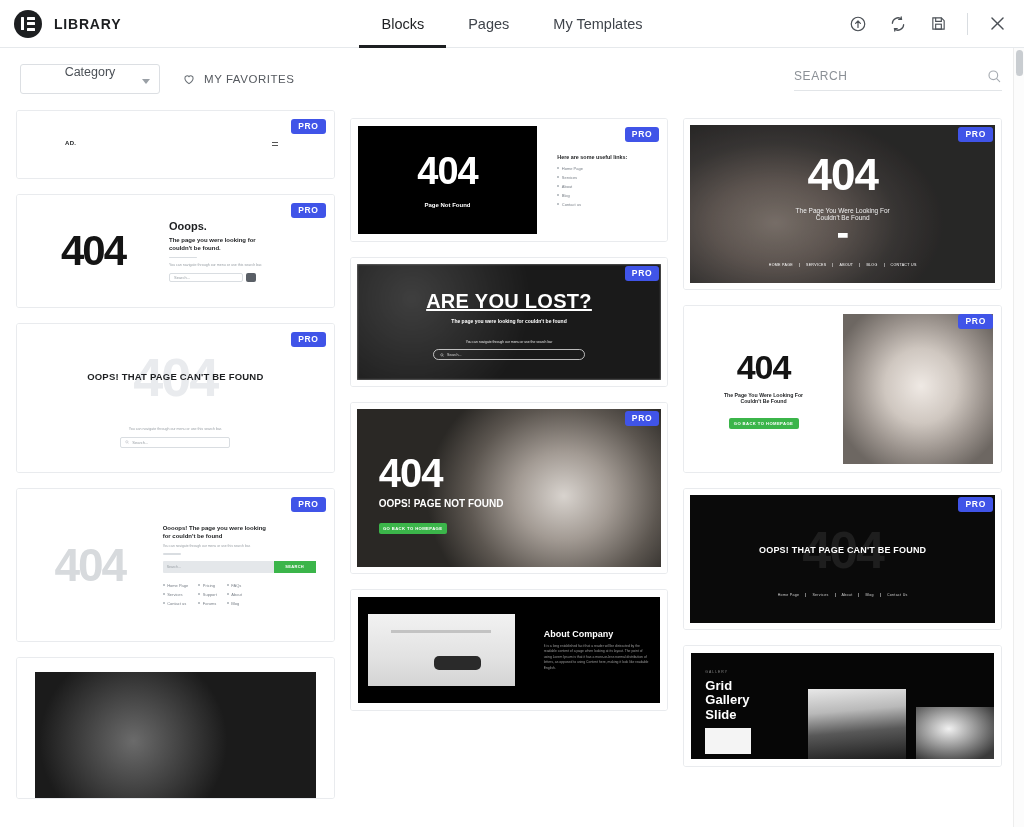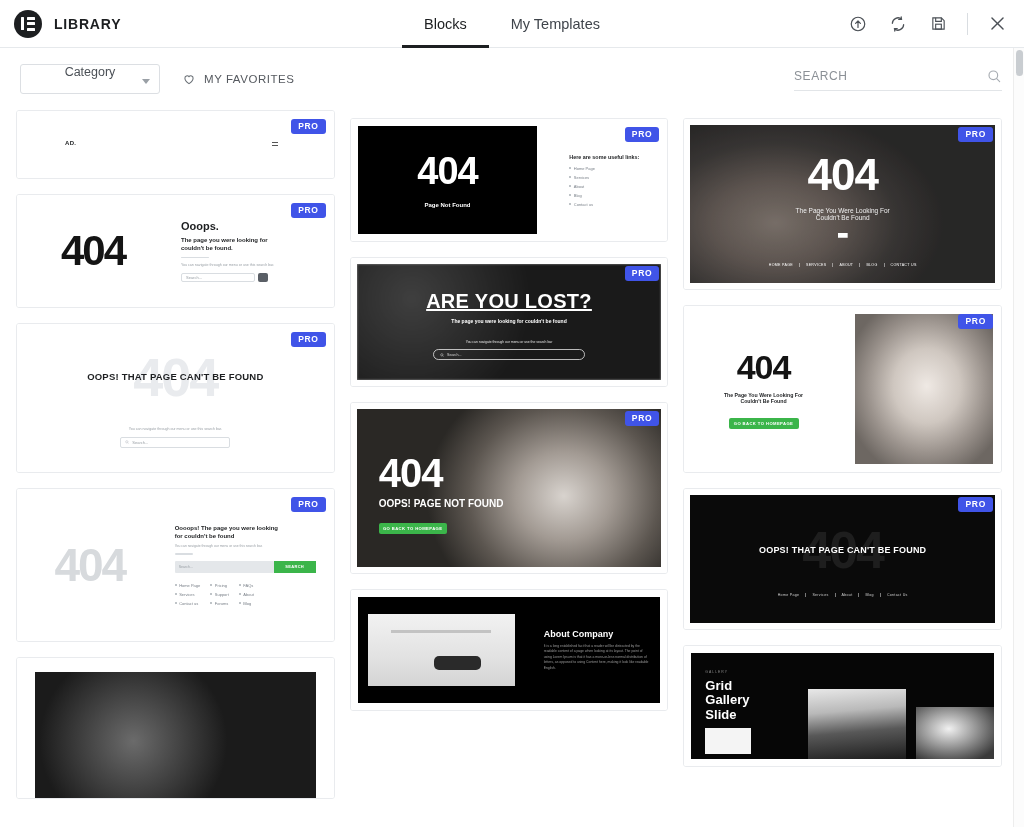--- a/index.html
+++ b/index.html
@@ -102,21 +102,21 @@
     position:relative; background:#fff;
     border:1px solid #e9ebee; border-radius:3px;
     overflow:hidden; cursor:pointer;
   }
   .pro-badge {
     position:absolute; top:8px; right:8px; z-index:6;
     background:#4054e8; color:#fff;
     font-size:8.5px; font-weight:bold; letter-spacing:.7px;
     padding:3px 7px; border-radius:3px; line-height:1;
   }
-  .thumb { position:relative; width:100%; overflow:hidden;gap:12px; }
+  .thumb { position:relative; width:100%; overflow:hidden; }
 
   
   .ph { position:absolute; inset:0; }
   .ph-hands {
     background:
       radial-gradient(ellipse 55% 70% at 28% 62%, #a08a7c 0%, #7d6a5f 38%, #4a4340 72%, #343230 100%),
       linear-gradient(160deg,#8d8d8d 0%,#6e6e6e 40%,#4a4a4a 100%);
     filter: saturate(.55);
   }
   .ph-crowd {
@@ -212,20 +212,21 @@
               <i></i>
               <i></i>
             </span>
         </span>
       </div>
       <span class="brand-title">LIBRARY</span>
     </div>
 
     <div class="tabs">
       <div class="tab active">Blocks</div>
+      <div class="tab">Pages</div>
       <div class="tab">My Templates</div>
     </div>
 
     <div class="header-actions">
       <div class="hicon">
         <svg width="18" height="18" viewBox="0 0 24 24" fill="none" stroke="currentColor" stroke-width="1.6">
           <circle cx="12" cy="12" r="9"></circle>
           <path d="M12 16.5V8M12 8l-3.2 3.2M12 8l3.2 3.2" stroke-linecap="round"></path>
         </svg>
       </div>

